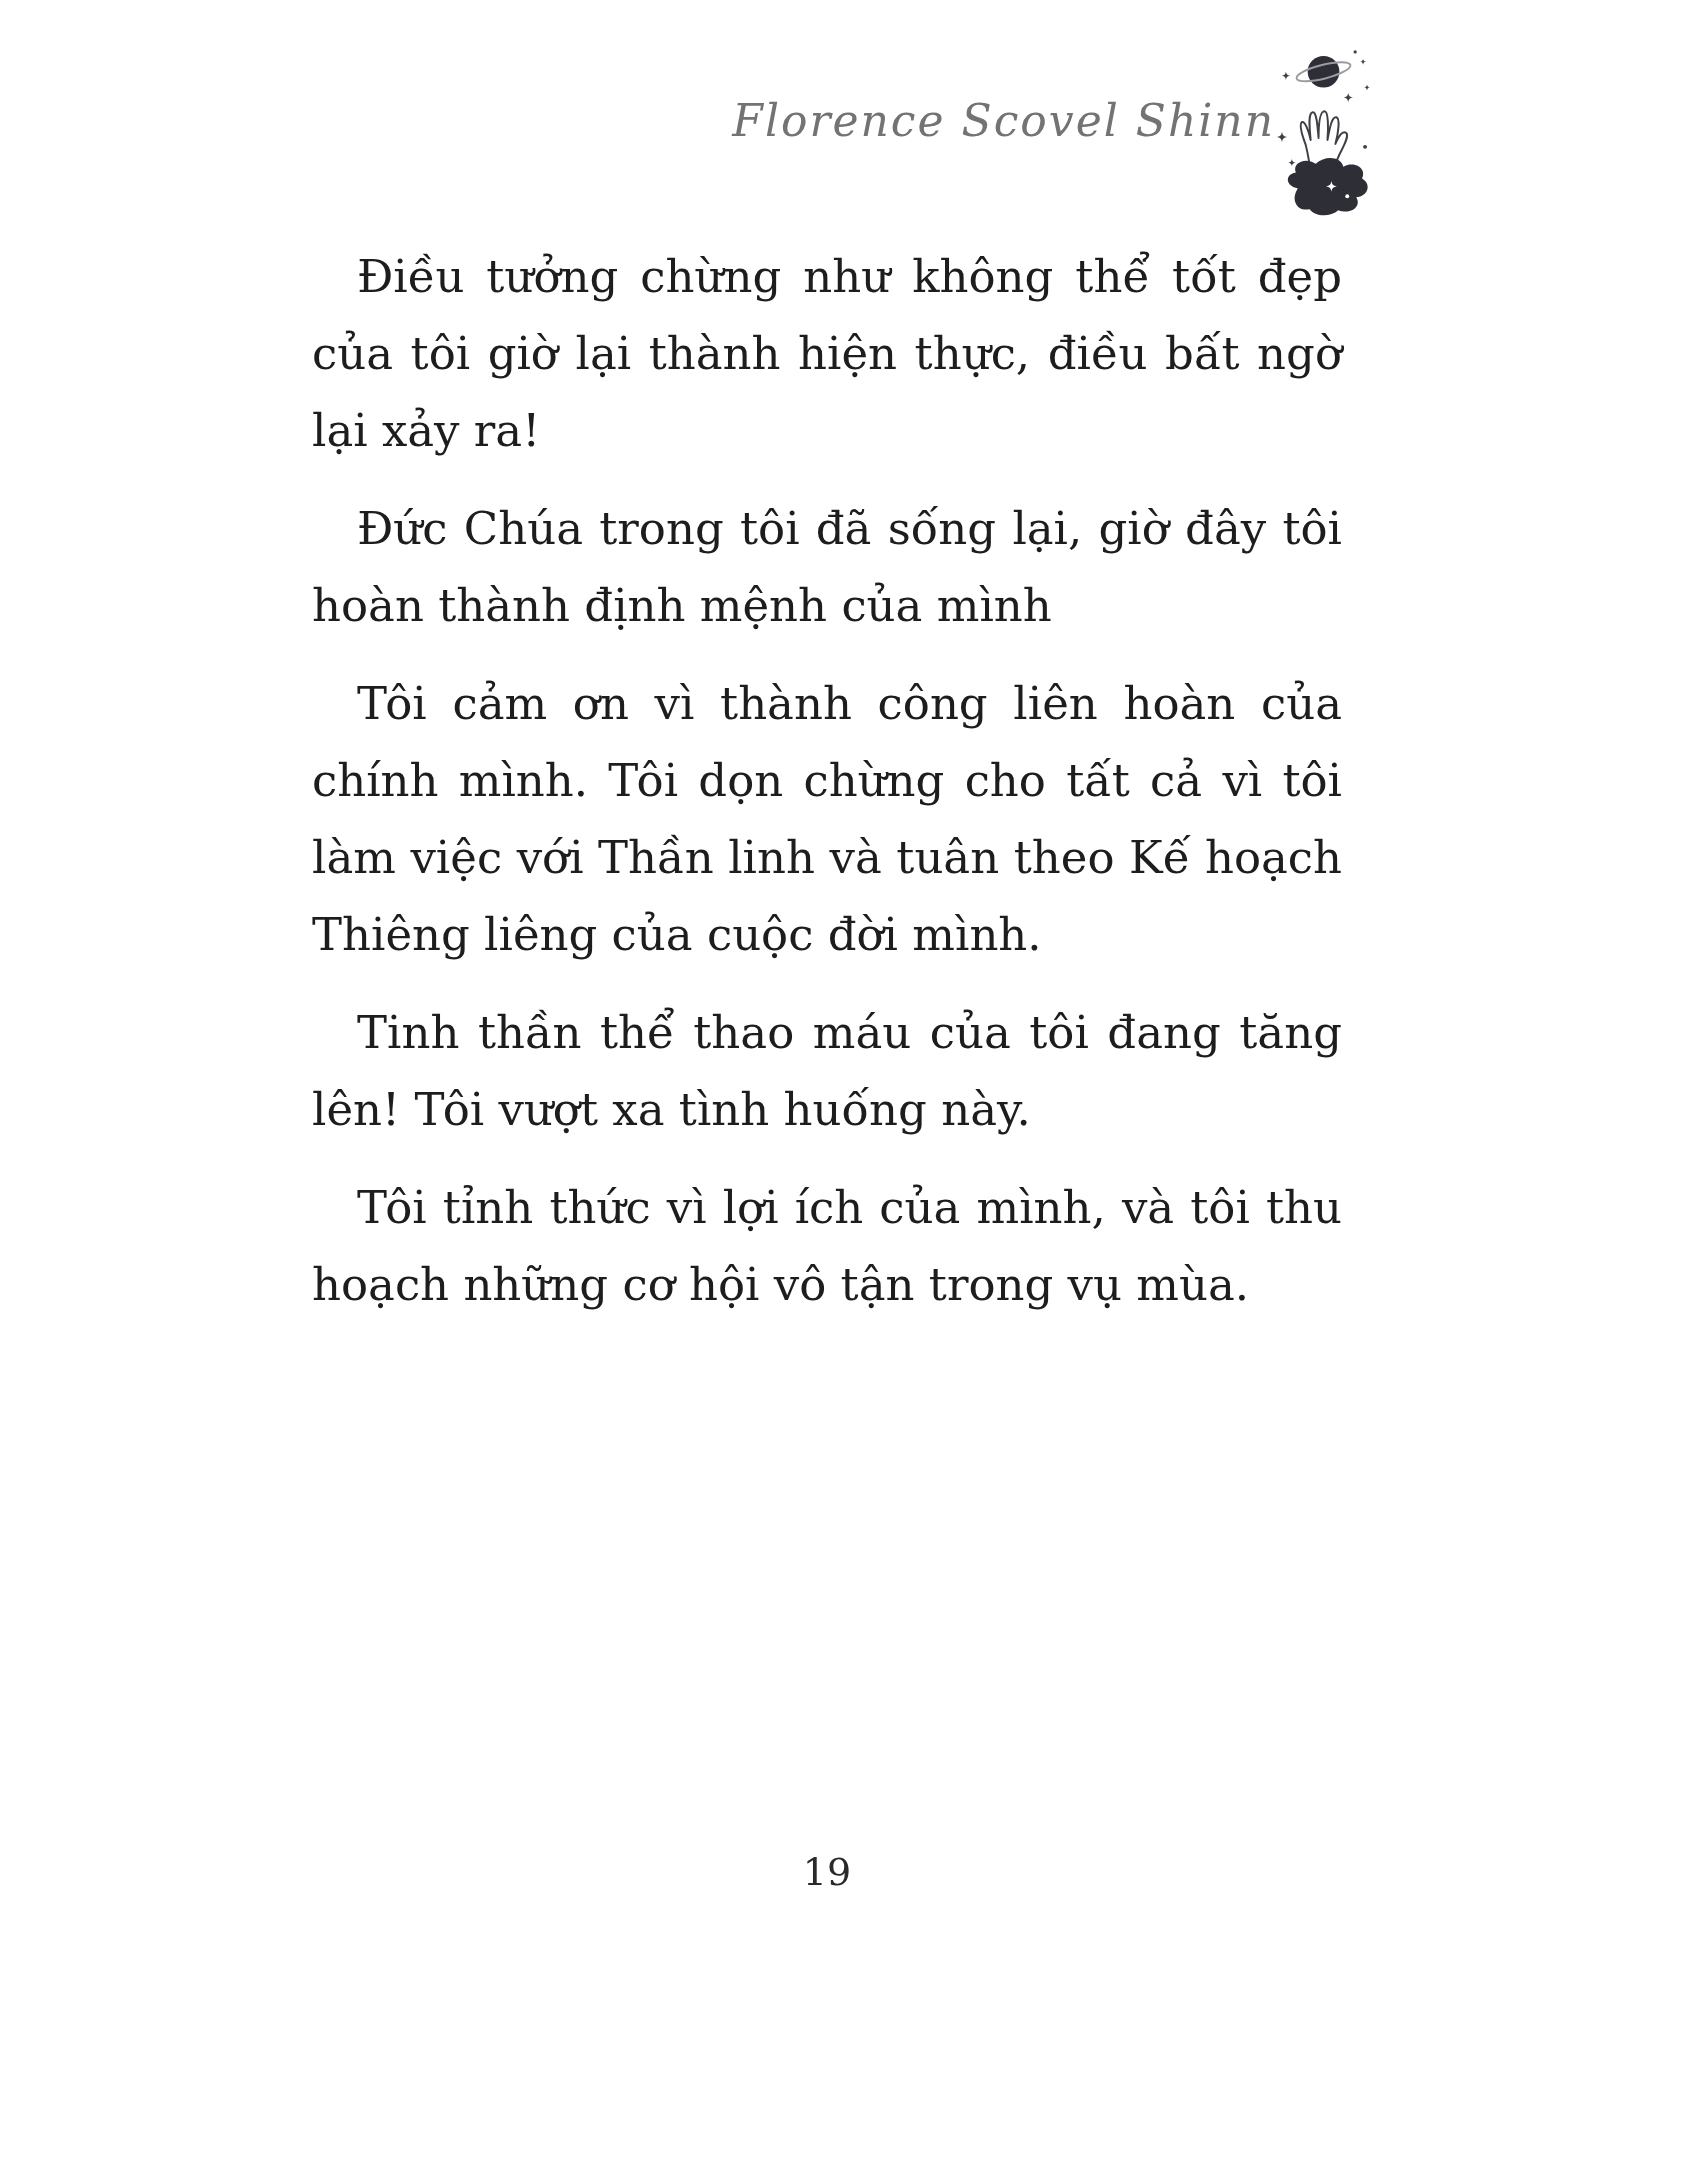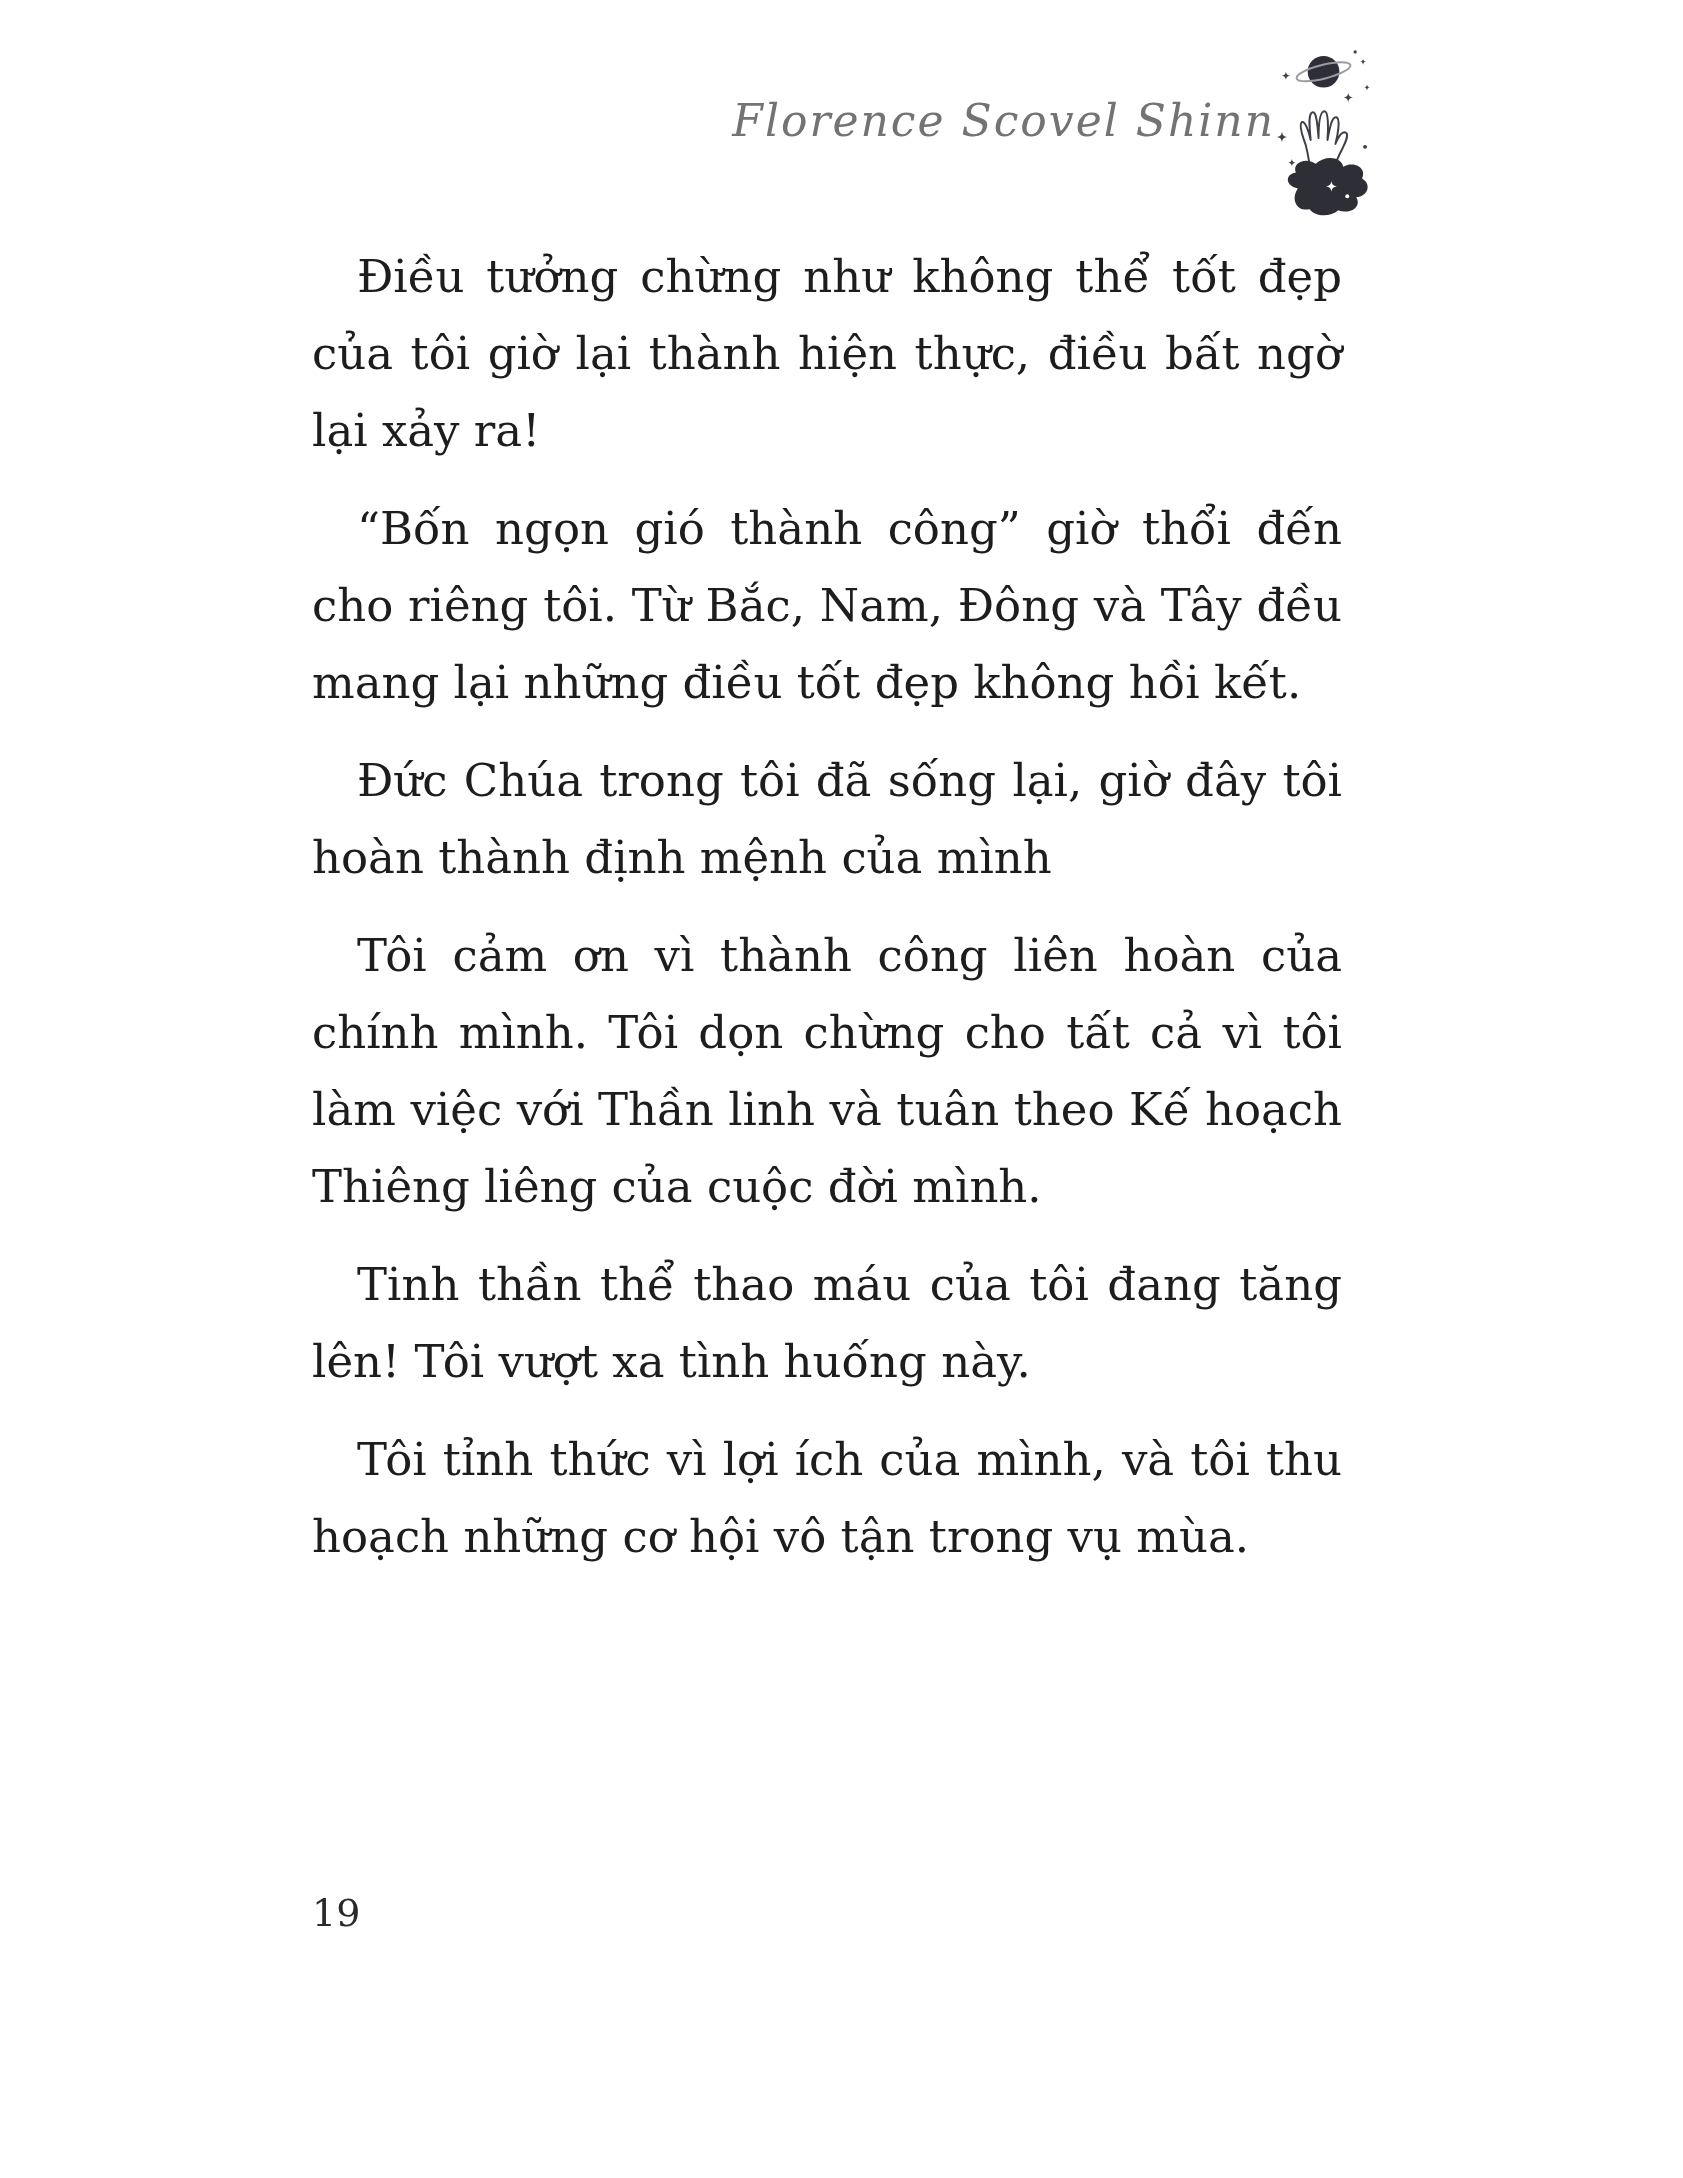--- a/index.html
+++ b/index.html
@@ -48,23 +48,23 @@
     text-align: justify;
   }
   .body-text p {
     margin: 0 0 21px 0;
     text-indent: 45px;
   }
   
   .page-footer {
     position: absolute;
     left: 312px;
-    top: 1891px;
+    top: 1850px;
     width: 1030px;
-    text-align: left;
+    text-align: center;
   }
   .page-number {
     font-size: 38px;
     color: #2a2a2a;
   }
 </style>
 </head>
 <body>
 
 <div class="page">
@@ -101,21 +101,20 @@
                C50,110 66,112 68,122 C80,116 92,124 87,134
                C97,140 93,152 81,153 C87,162 76,171 63,166
                C55,173 40,173 34,165 C22,168 14,156 22,144 Z" fill="#2e2e37"></path>
       <use href="#sp" transform="translate(56,142) scale(0.9)" fill="#ffffff"></use>
       <circle cx="72" cy="152" r="2" fill="#ffffff"></circle>
     </svg>
   </span>
 
   <main class="body-text">
     <p>Điều tưởng chừng như không thể tốt đẹp của tôi giờ lại thành hiện thực, điều bất ngờ lại xảy ra!</p>
-    <p>“Bốn ngọn gió thành công” giờ thổi đến cho riêng tôi. Từ Bắc, Nam, Đông và Tây đều mang lại những điều tốt đẹp không hồi kết.</p>
     <p>Đức Chúa trong tôi đã sống lại, giờ đây tôi hoàn thành định mệnh của mình</p>
     <p>Tôi cảm ơn vì thành công liên hoàn của chính mình. Tôi dọn chừng cho tất cả vì tôi làm việc với Thần linh và tuân theo Kế hoạch Thiêng liêng của cuộc đời mình.</p>
     <p>Tinh thần thể thao máu của tôi đang tăng lên! Tôi vượt xa tình huống này.</p>
     <p>Tôi tỉnh thức vì lợi ích của mình, và tôi thu hoạch những cơ hội vô tận trong vụ mùa.</p>
   </main>
 
   <footer class="page-footer">
     <span class="page-number">19</span>
   </footer>
 

